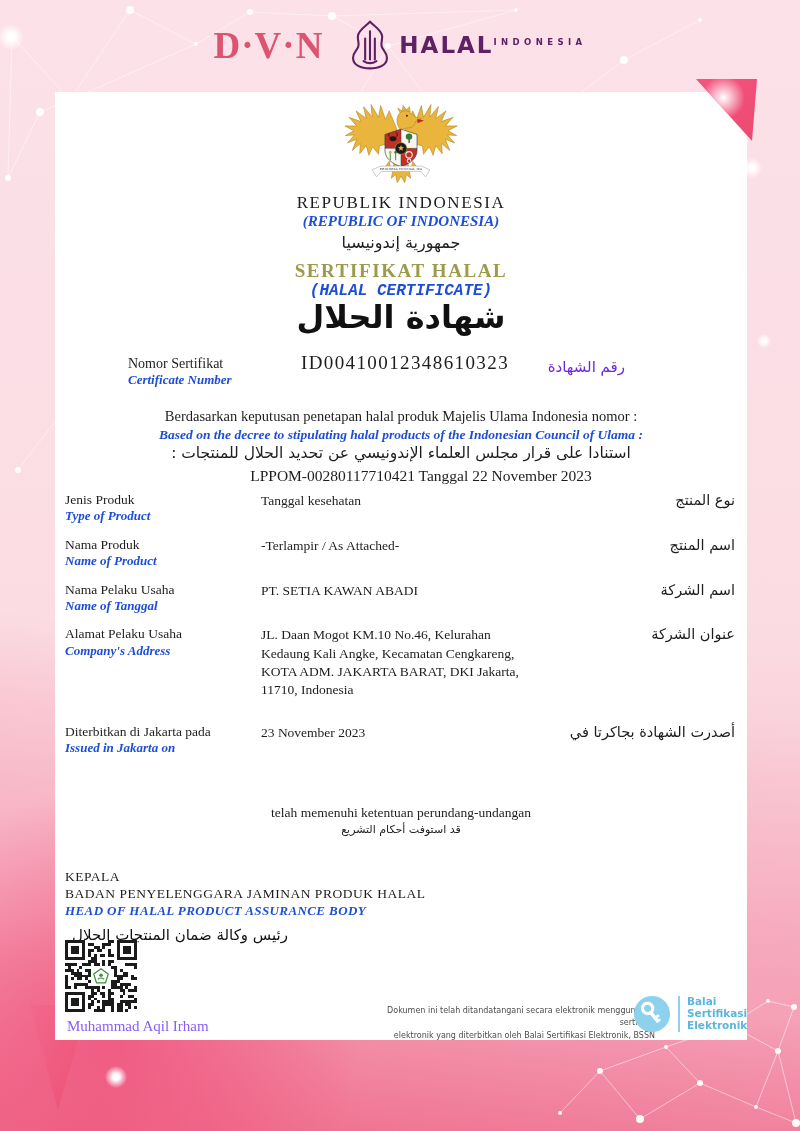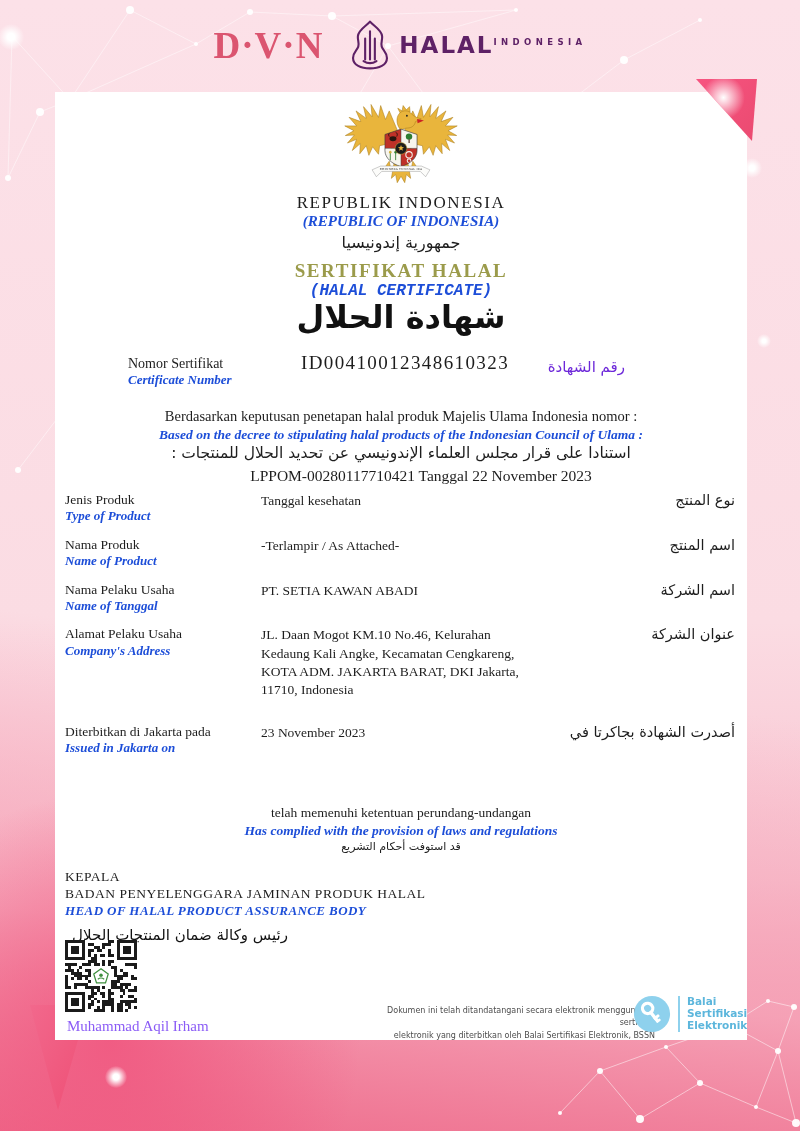--- a/index.html
+++ b/index.html
@@ -302,21 +302,20 @@
           <div>Diterbitkan di Jakarta pada</div>
           <div class="green-it en">Issued in Jakarta on</div>
         </div>
         <div class="fvalue">23 November 2023</div>
         <div class="far ar" dir="rtl">أصدرت الشهادة بجاكرتا في</div>
       </div>
       </div>
 
     <div class="ctr compliance">
       <div class="l1">telah memenuhi ketentuan perundang-undangan</div>
-      <div class="l2 green-it">Has complied with the provision of laws and regulations</div>
       <div class="l3 ar" dir="rtl">قد استوفت أحكام التشريع</div>
     </div>
 
     <div class="signatory">
       <div class="t">KEPALA</div>
       <div class="t">BADAN PENYELENGGARA JAMINAN PRODUK HALAL</div>
       <div class="en green-it">HEAD OF HALAL PRODUCT ASSURANCE BODY</div>
       <div class="sig-ar ar" dir="rtl">رئيس وكالة ضمان المنتجات الحلال</div>
     </div>
 

